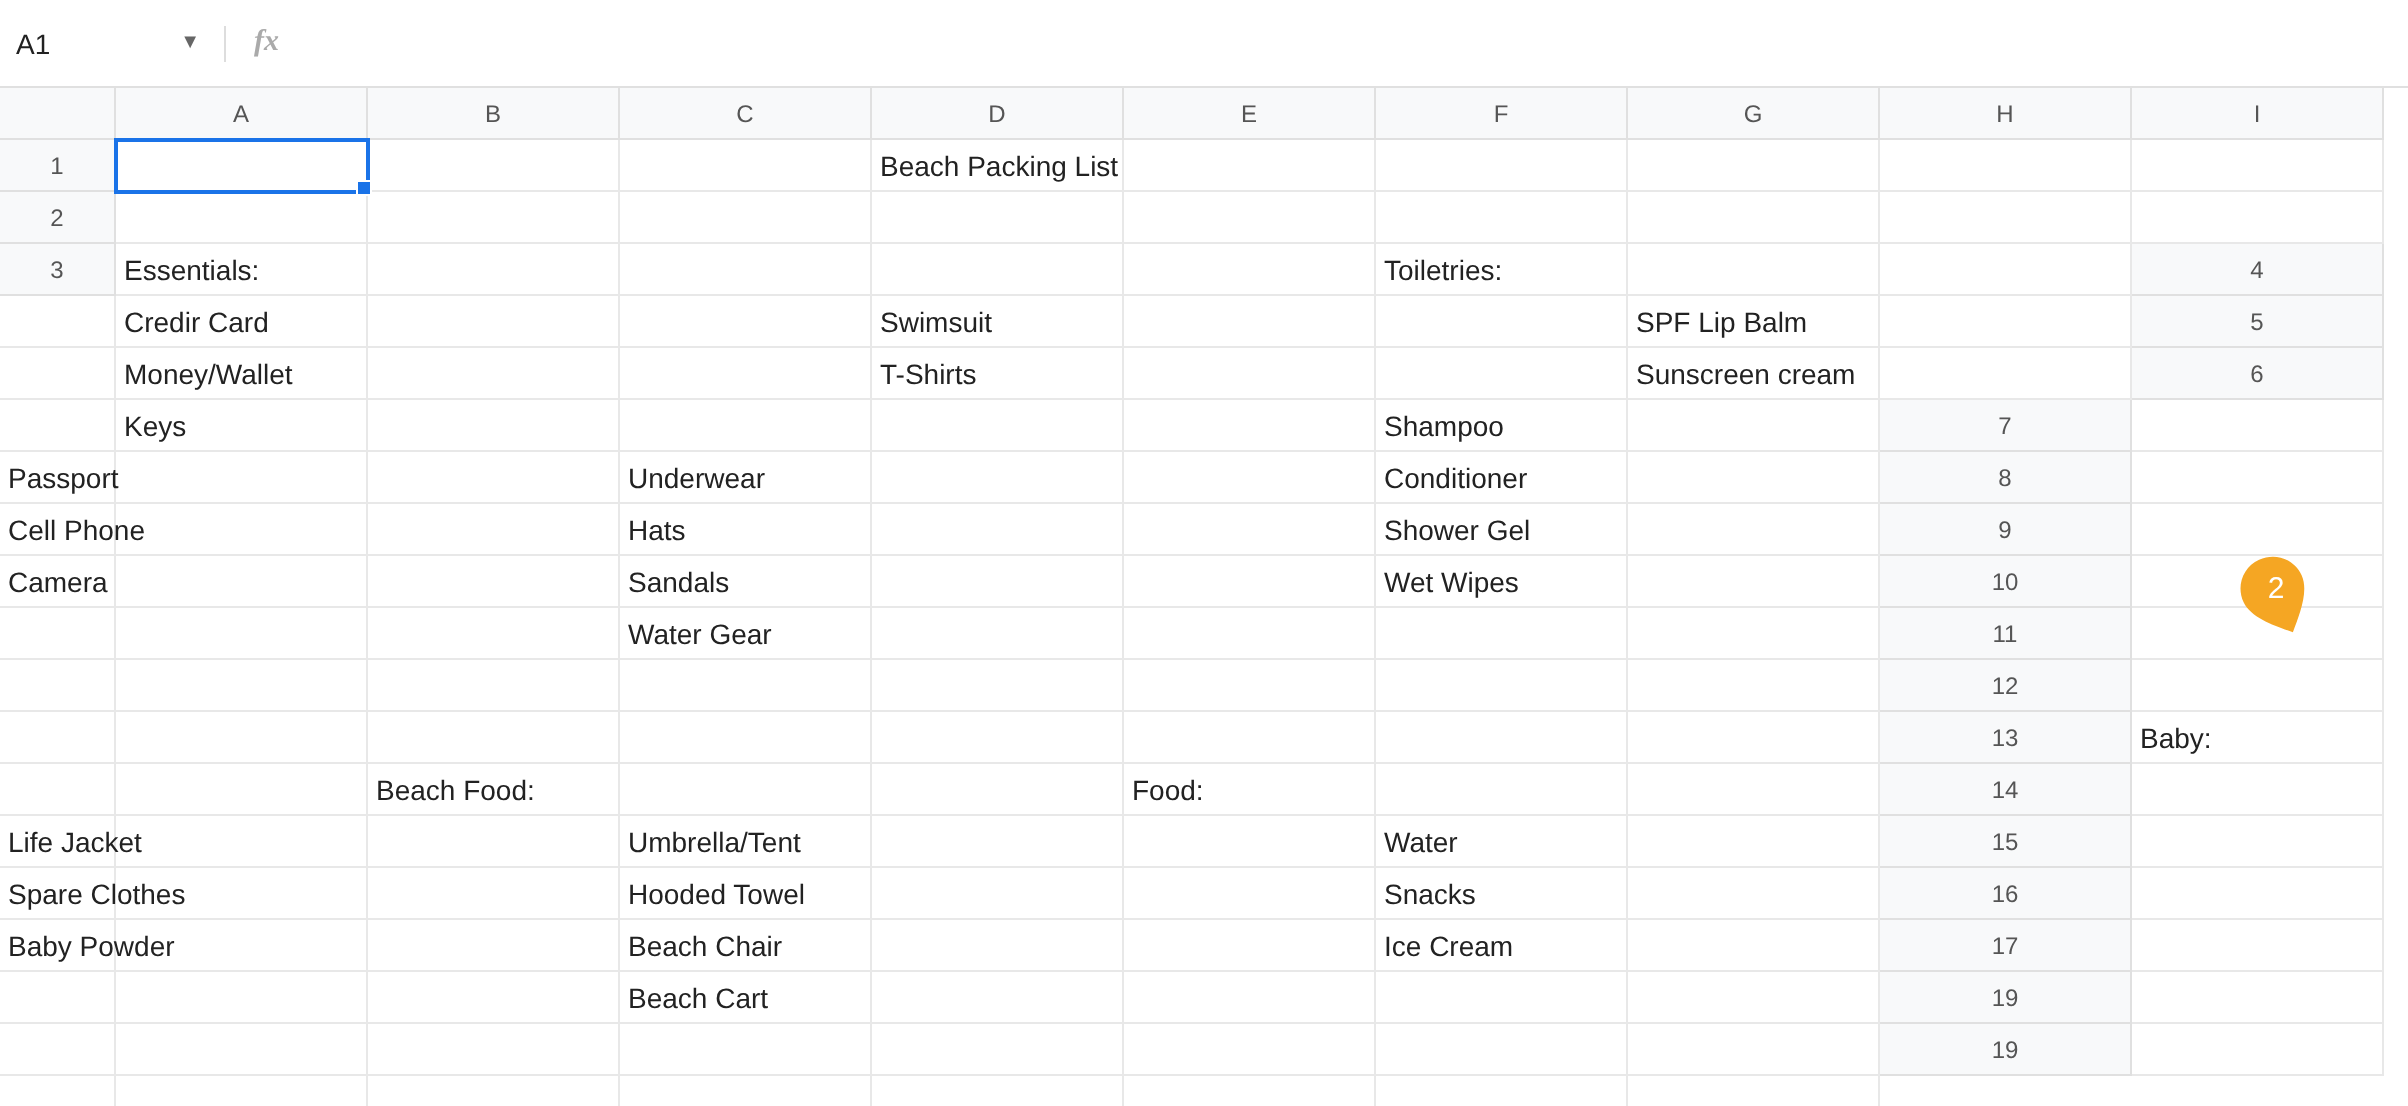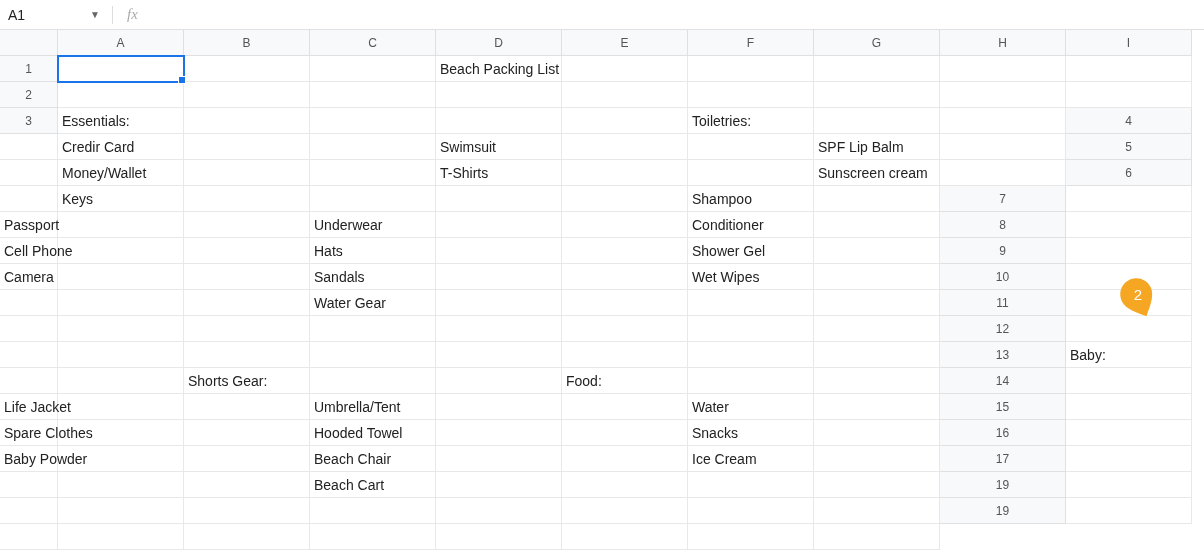--- a/index.html
+++ b/index.html
@@ -2,21 +2,21 @@
 <html><head>
 <meta charset="utf-8">
 <style>
   * { box-sizing: border-box; margin: 0; padding: 0; }
   html, body { width: 1204px; height: 553px; font-family: Arial, sans-serif; background: #fff; overflow: hidden; }
   
   
   .namebox-bar {
     display: flex;
     align-items: center;
-    height: 30px;
+    height: 44px;
     border-bottom: 1px solid #e0e0e0;
     background: #fff;
   }
   .namebox {
     width: 112px;
     height: 100%;
     display: flex;
     align-items: center;
     padding: 0 8px;
     font-size: 14px;
@@ -33,20 +33,21 @@
     height: 18px;
     background: #ddd;
     margin: 0 8px 0 0;
   }
   .fx-label {
     font-family: serif;
     font-style: italic;
     font-size: 15px;
     color: #aaa;
     padding: 0 12px 0 6px;
+    font-weight: bold;
   }
   .formula-input {
     flex: 1;
     border: none;
     outline: none;
     font-size: 14px;
     height: 100%;
     background: transparent;
   }
 
@@ -271,21 +272,21 @@
     <div class="cell"></div>
     <div class="cell"></div>
     <div class="cell"></div>
     <div class="cell"></div>
     <div class="cell"></div>
     <div class="cell"></div>
     <div class="rowhdr">13</div>
     <div class="cell overflow">Baby:</div>
     <div class="cell"></div>
     <div class="cell"></div>
-    <div class="cell overflow">Shorts Gear:</div>
+    <div class="cell overflow">Beach Food:</div>
     <div class="cell"></div>
     <div class="cell"></div>
     <div class="cell overflow">Food:</div>
     <div class="cell"></div>
     <div class="cell"></div>
     <div class="rowhdr">14</div>
     <div class="cell"></div>
     <div class="cell overflow">Life Jacket</div>
     <div class="cell"></div>
     <div class="cell"></div>

